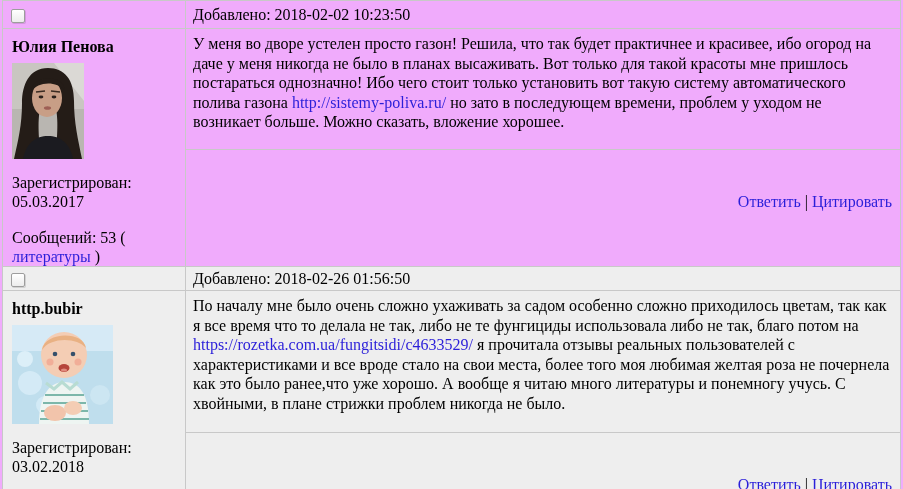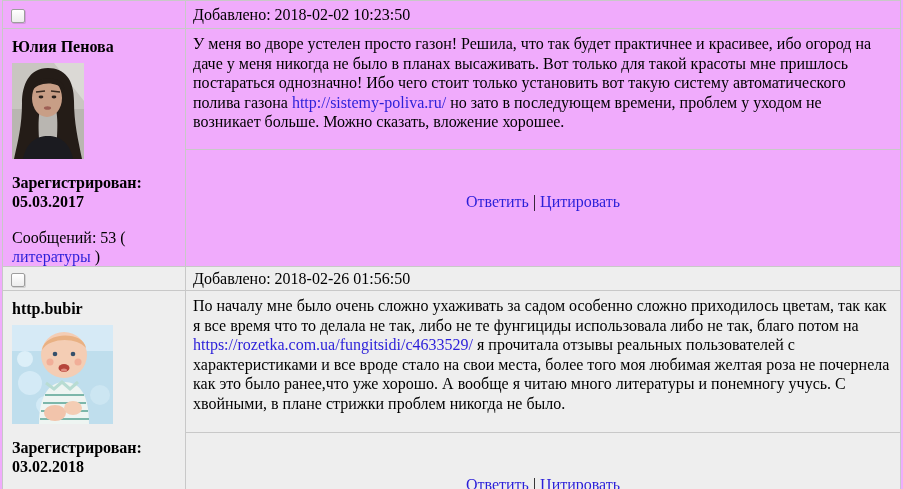--- a/index.html
+++ b/index.html
@@ -15,26 +15,26 @@
   tr.hdr-a td{height:27px;}
   tr.hdr-b td{height:23px;}
   td.chk-cell{vertical-align:middle;padding-left:8px;}
   td.added-cell{vertical-align:middle;padding-left:7px;}
   
   td.user-cell{padding:8px 6px 0 9px;line-height:19px;margin-top:32px;}
   .username{font-weight:bold;margin:0 0 7px 0;}
   .avatar{display:block;}
   .avatar.a1{width:72px;height:96px;}
   .avatar.a2{width:101px;height:99px;}
-  .reg{margin-top:14px;font-weight:bold;}
+  .reg{margin-top:14px;}
   .msgcount{margin-top:17px;}
   td.msg-cell{padding:5px 8px 5px 7px;line-height:19.5px;}
   td.msg-cell.p1{height:106px;}
   td.msg-cell.p2{height:131px;}
-  td.reply-cell{text-align:center;padding:42px 8px 0 8px;line-height:19px;}
+  td.reply-cell{text-align:right;padding:42px 8px 0 8px;line-height:19px;}
   td.reply-cell.p1{height:70px;}
   td.reply-cell.p2{height:120px;}
   
   tr.alt td{background:#eeeeee;}
   a{color:var(--link,#2b1fd9);cursor:pointer;}
   .pipe{color:#000;text-decoration:none;}
   
   .checkbox{
     display:inline-block;width:12px;height:12px;
     background:linear-gradient(#ffffff,#ececec);

